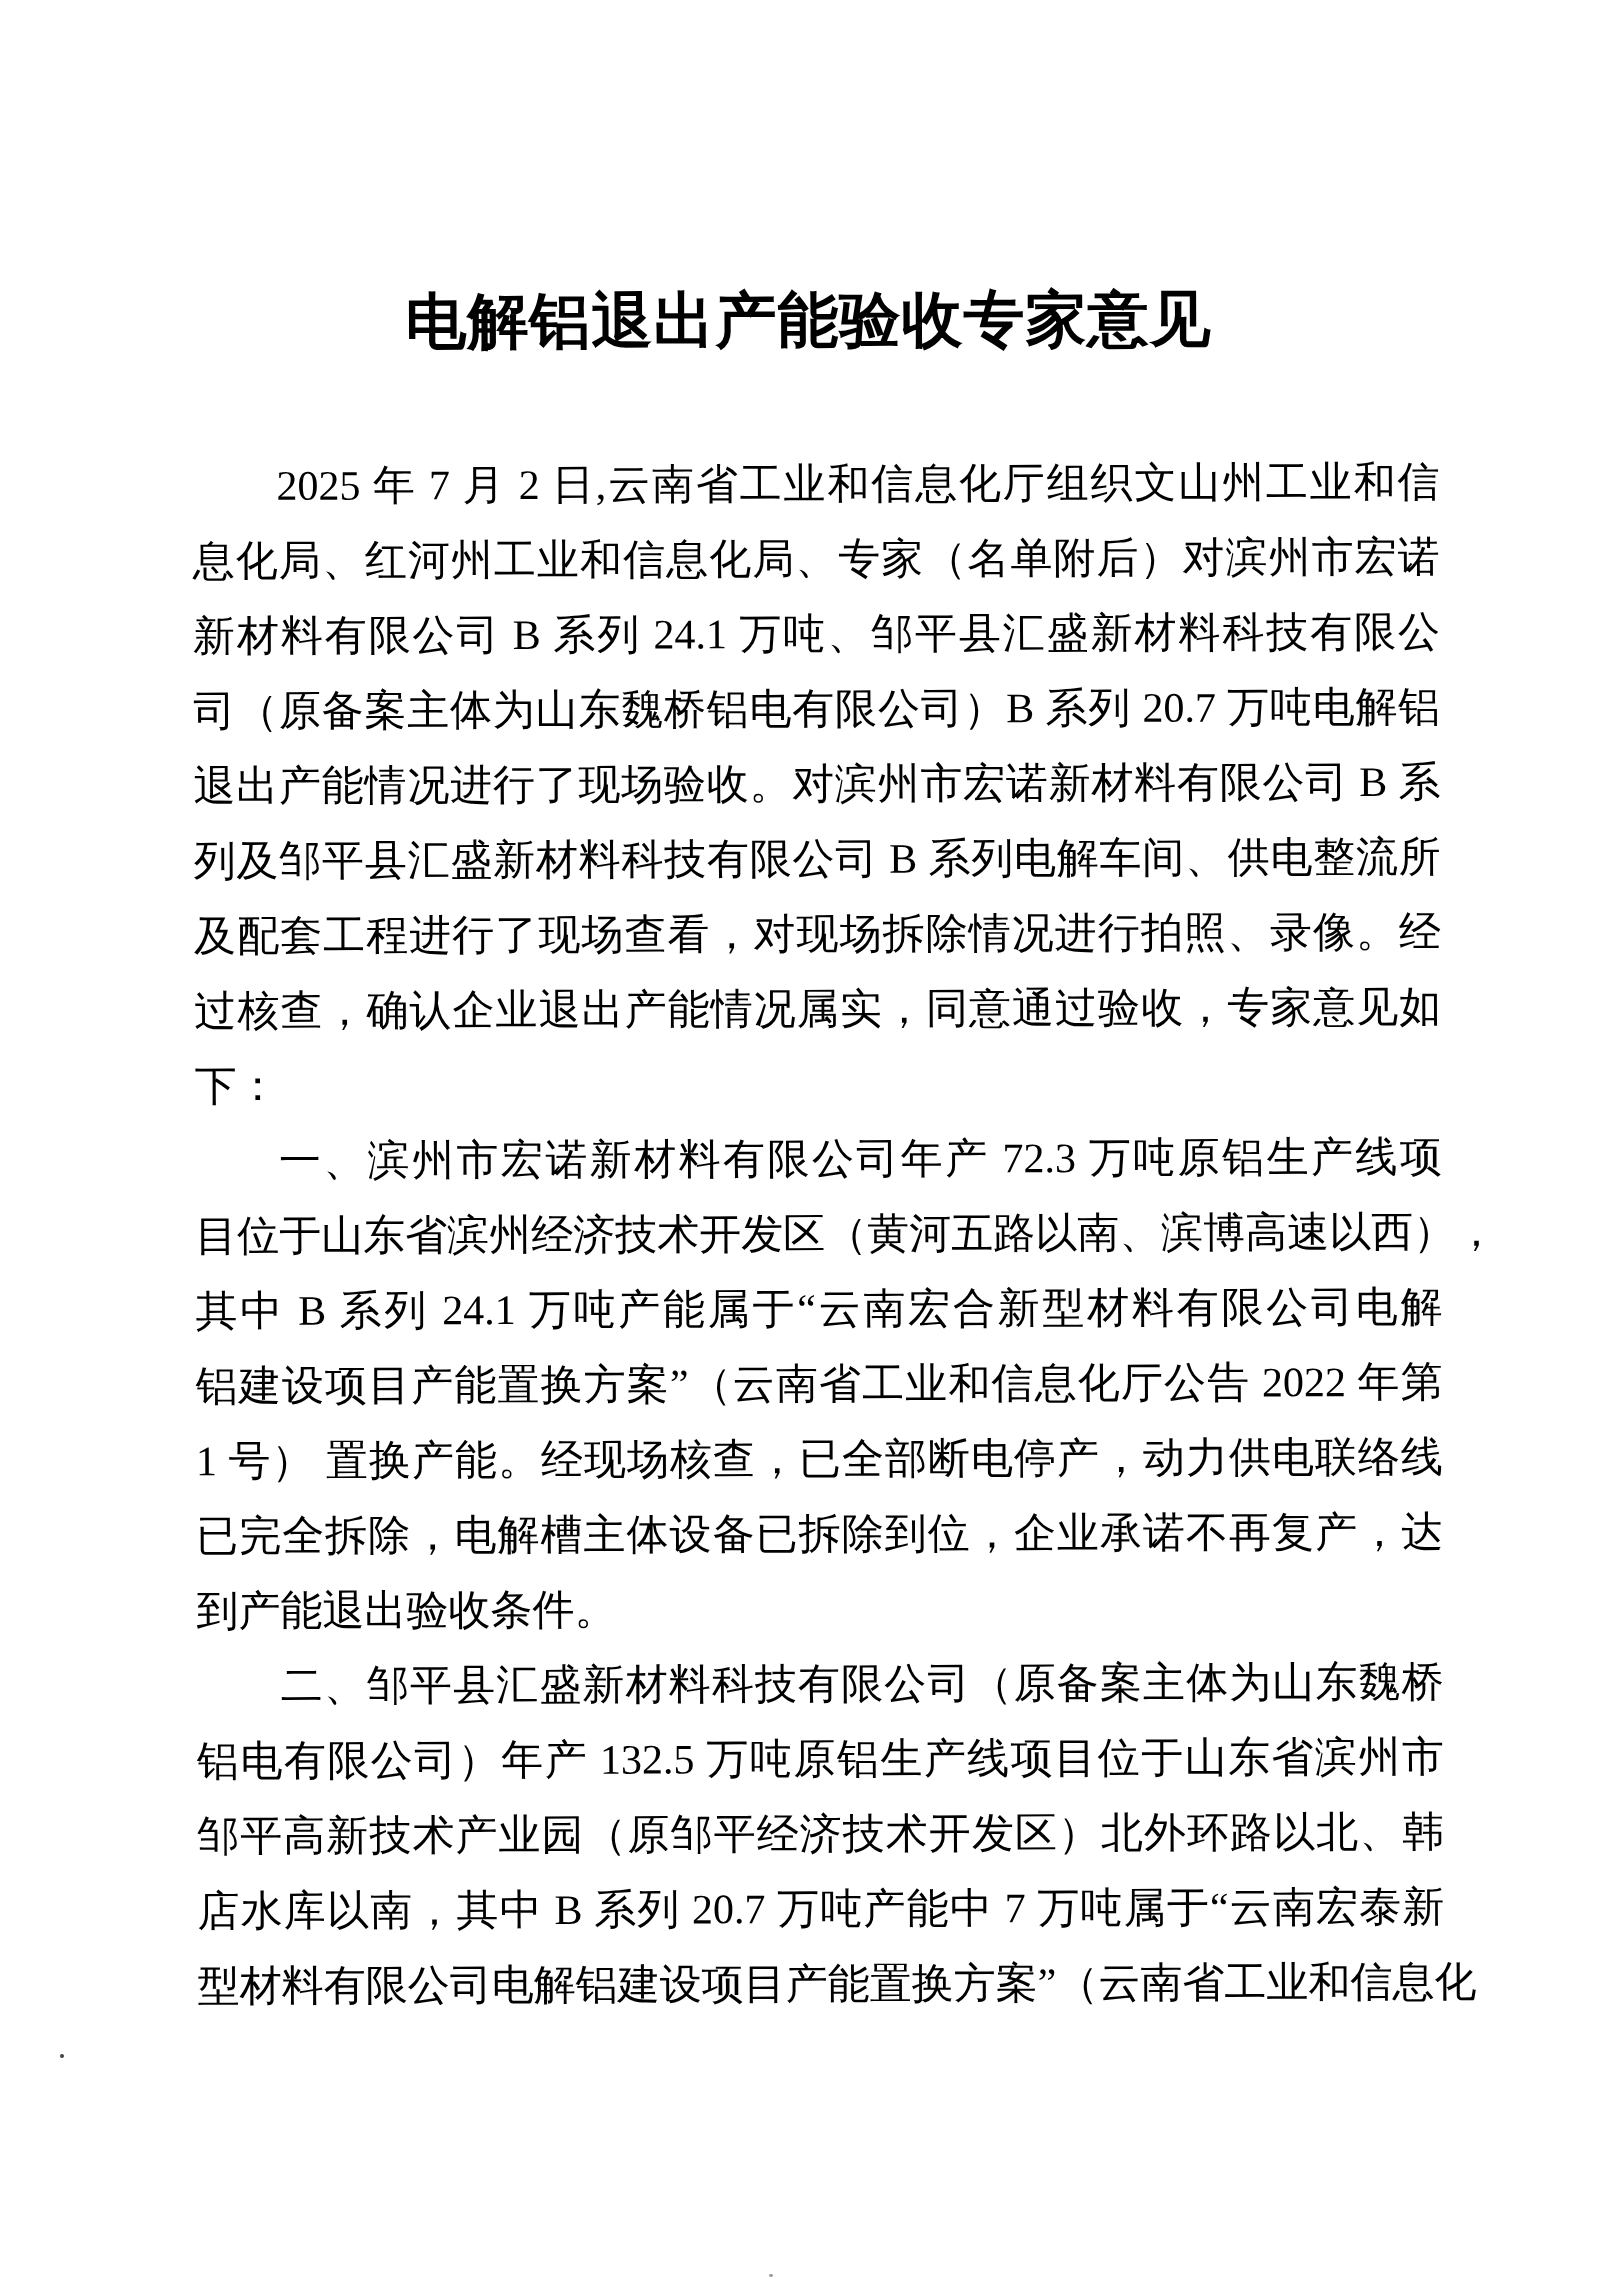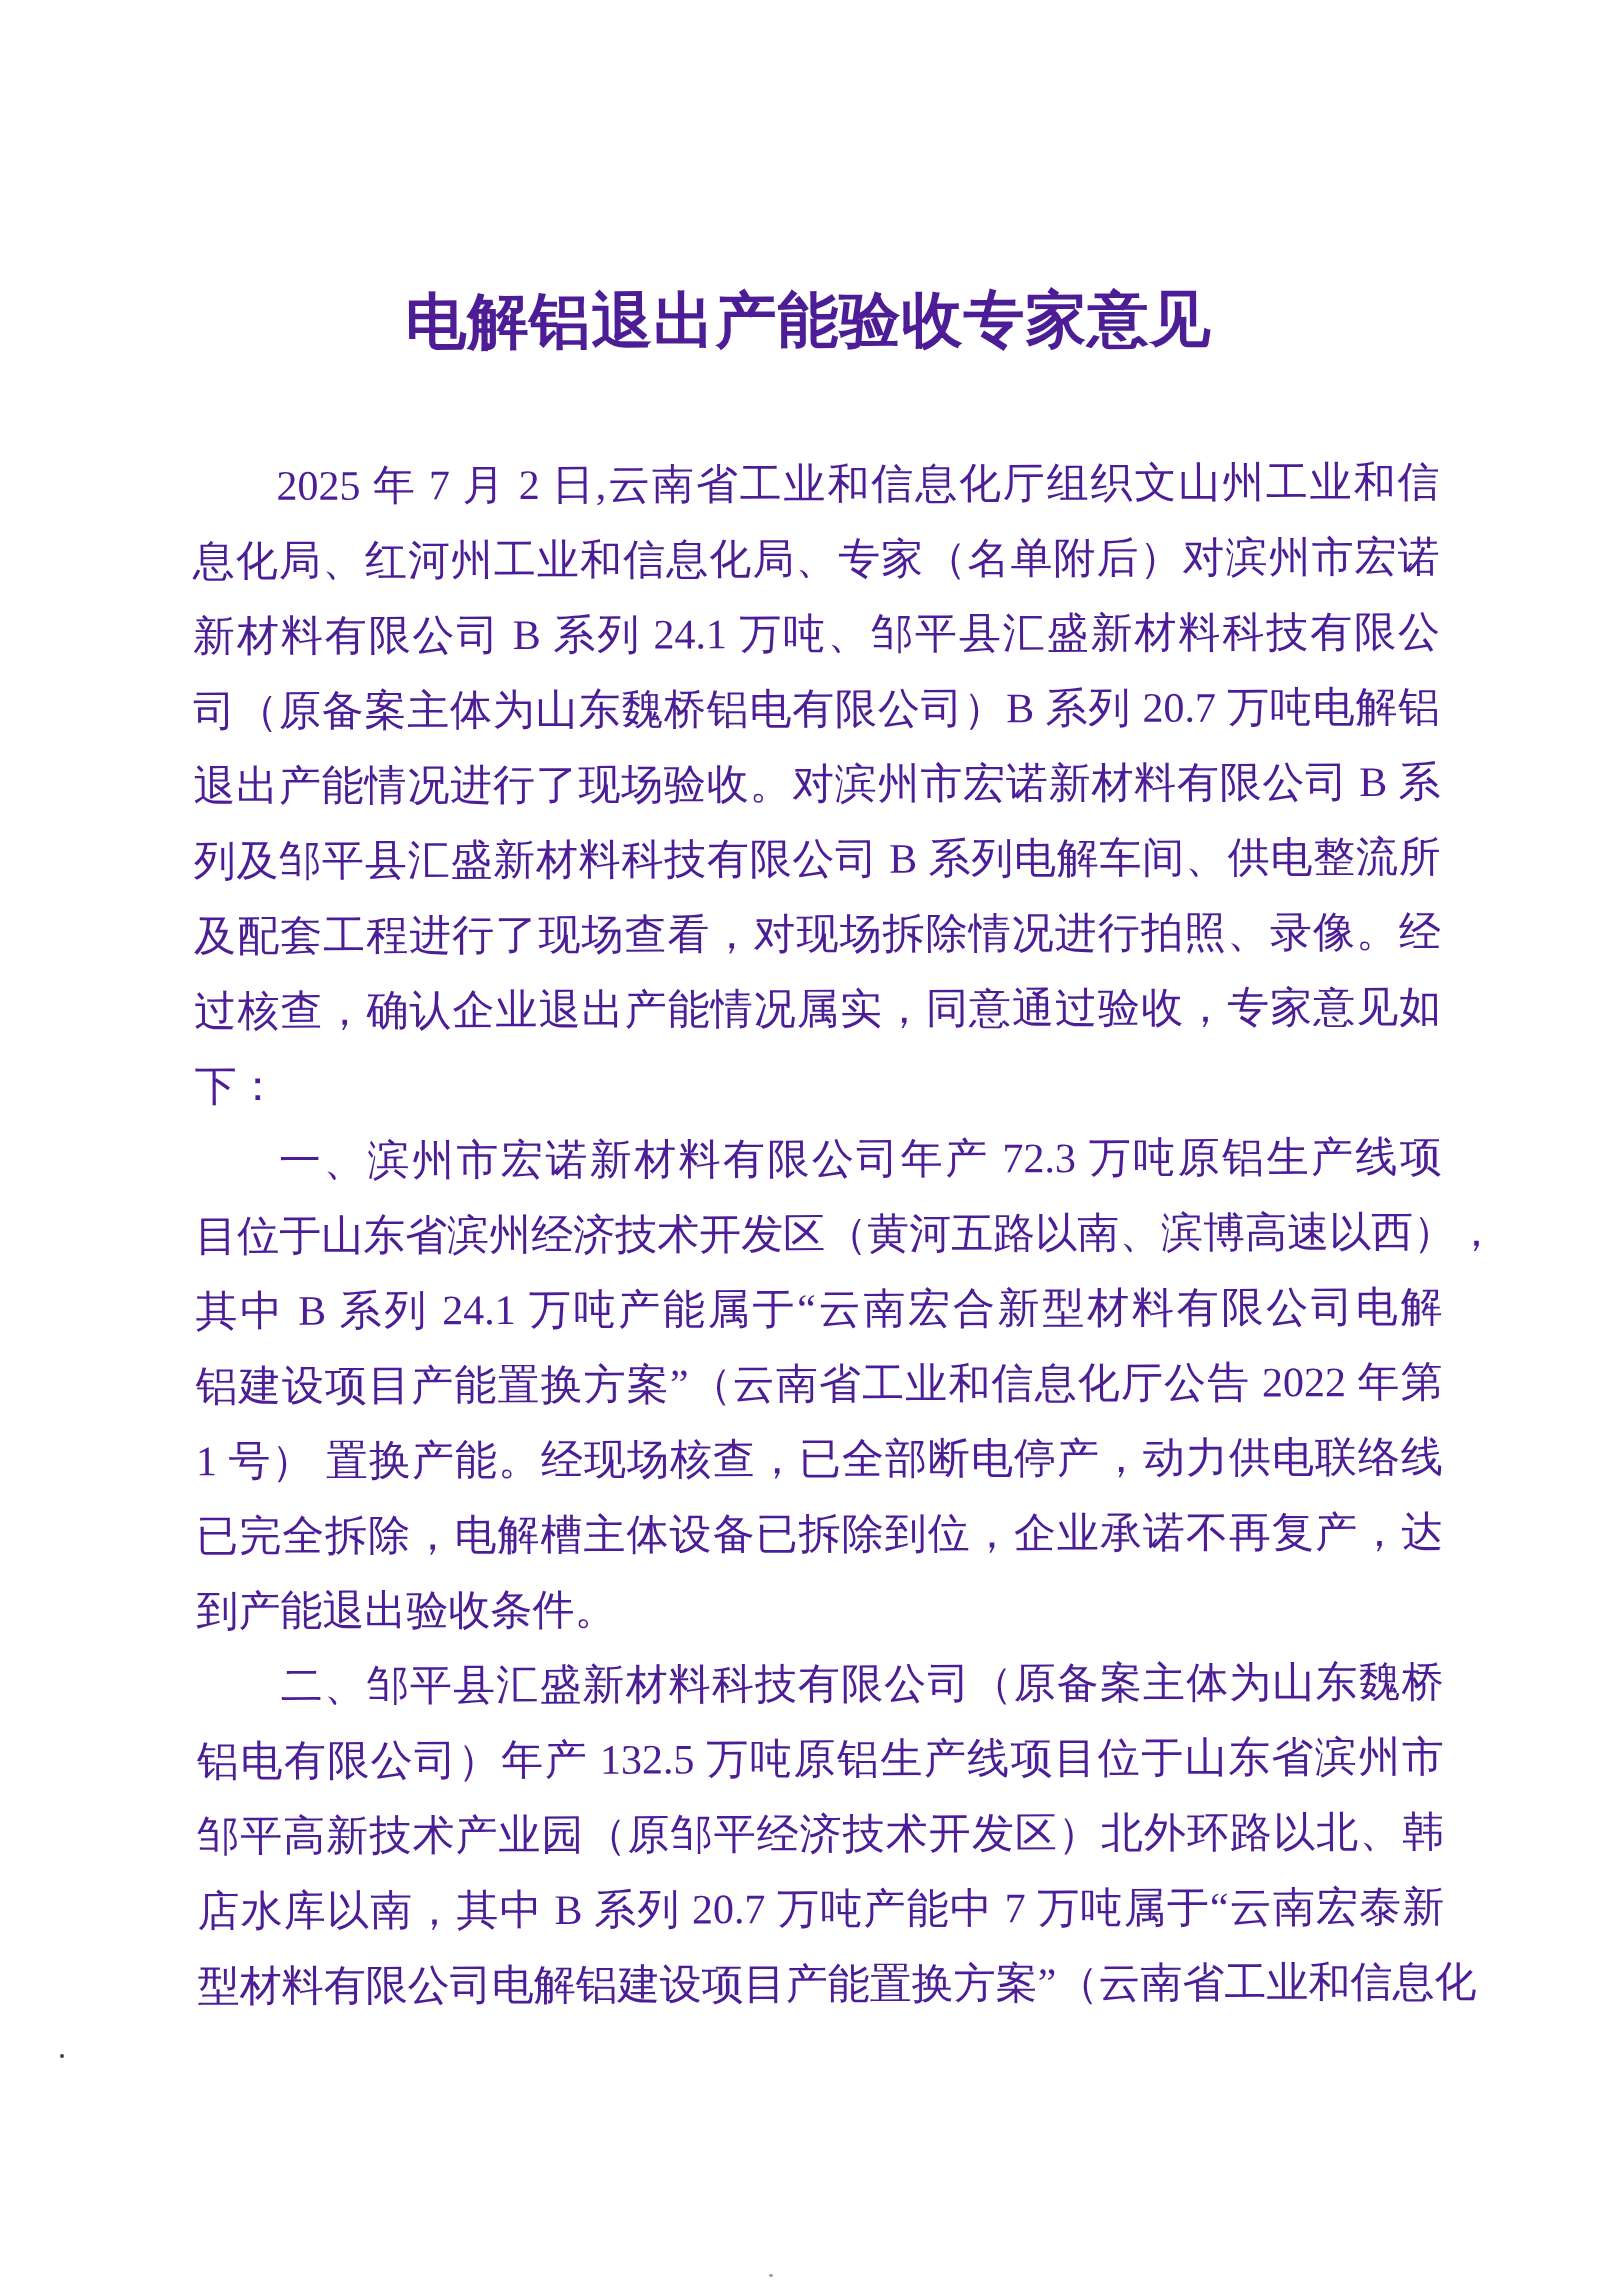--- a/index.html
+++ b/index.html
@@ -3,21 +3,21 @@
 <meta charset="utf-8">
 <style>
   html,body{margin:0;padding:0;background:#e8e8e8;}
   .page{
     position:relative;
     width:1621px;height:2294px;
     margin:0 auto;
     background:#ffffff;
     overflow:hidden;
     font-family:"Liberation Serif","DejaVu Serif",serif;
-    color:#4c1d95;
+    color:#000000;
   }
   .content{
     position:absolute;
     top:0;left:0;right:0;bottom:0;
     transform:rotate(-0.2deg);
     transform-origin:50% 40%;
   }
   .title{
     position:absolute;
     top:290px;left:0;width:100%;

